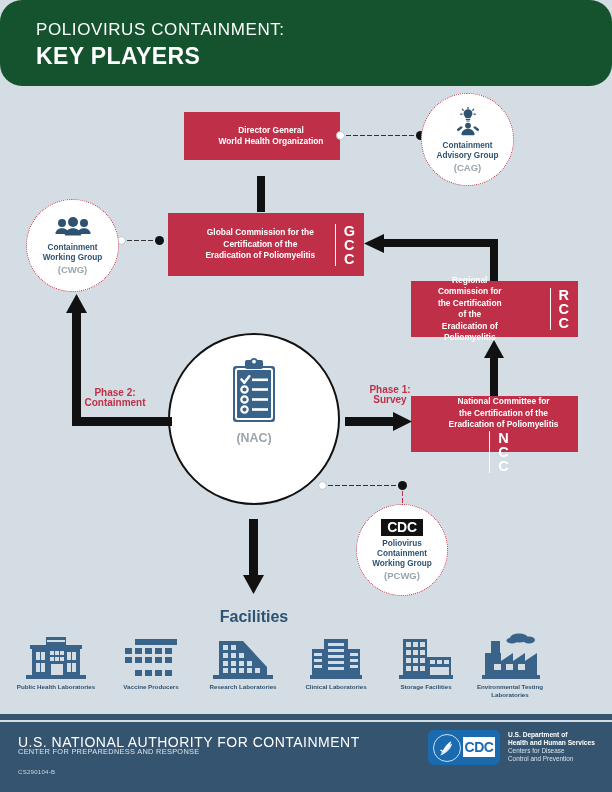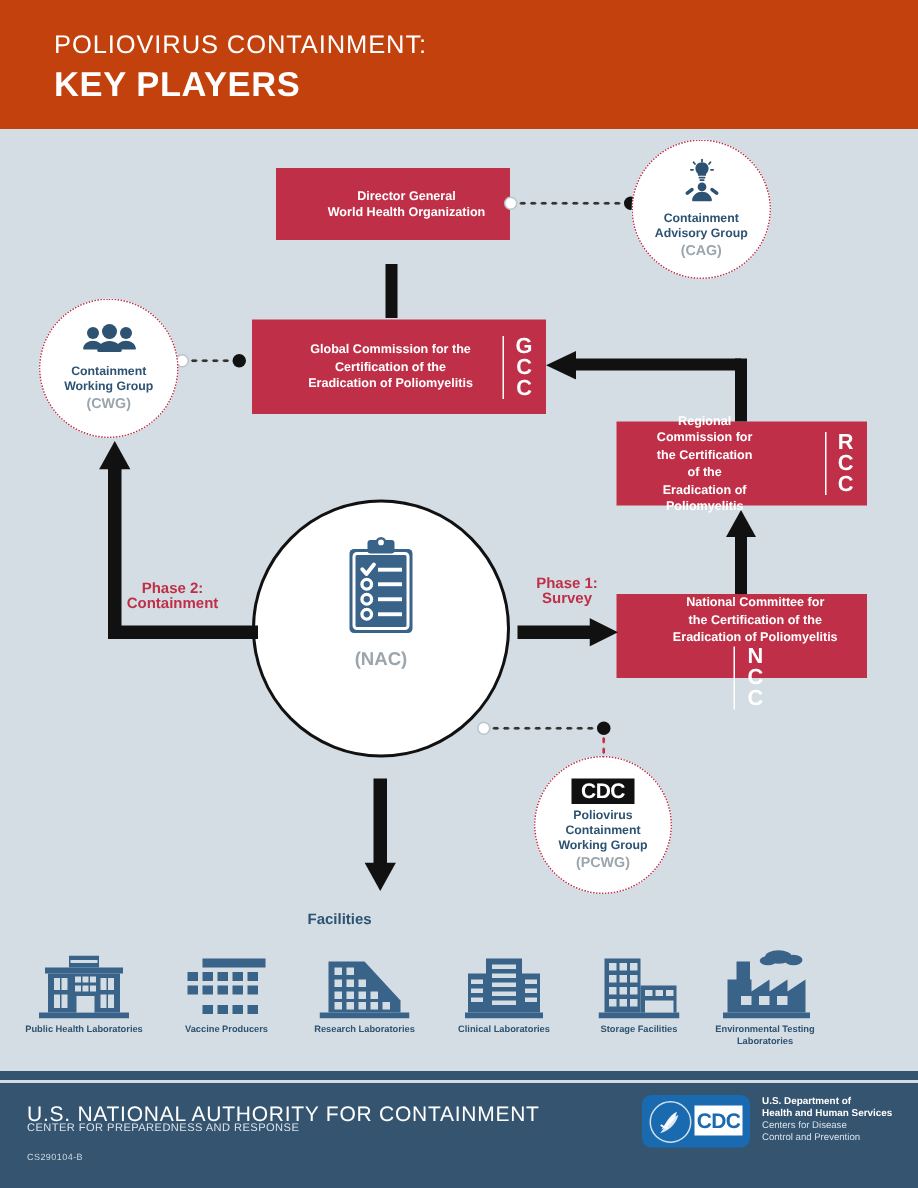--- a/index.html
+++ b/index.html
@@ -7,21 +7,22 @@
     width:612px;height:792px;
     background:#d4dde3;
     font-family:"Liberation Sans", sans-serif;
     position:relative;overflow:hidden;
   }
   .page{position:absolute;inset:0;}
 
   
   .header{
     position:absolute;left:0;top:0;width:612px;height:86px;
-    background:#c2410c;
+    background:#14532d;
+    border-radius:22px;
   }
   .header .line1{
     position:absolute;left:36px;top:20px;
     color:#ffffff;font-size:17px;font-weight:normal;
     letter-spacing:.6px;
   }
   .header .line2{
     position:absolute;left:36px;top:43px;
     color:#ffffff;font-size:23px;font-weight:bold;
     letter-spacing:.4px;
@@ -95,21 +96,22 @@
   }
   .dotline.red{
     background-image:radial-gradient(#bf3048 42%, transparent 44%);
   }
   .knob{position:absolute;width:9px;height:9px;border-radius:50%;background:#111;}
   .ring{position:absolute;width:9px;height:9px;border-radius:50%;
         background:#fff;border:1.6px solid #b9c5cd;box-sizing:border-box;}
 
   
   .fac-title{
-    position:absolute;color:#2d5272;font-weight:bold;font-size:10px;
+    position:absolute;color:#2d5272;font-weight:bold;font-size:16px;
+    text-align:center;
   }
   .fac{
     position:absolute;width:96px;display:flex;flex-direction:column;
     align-items:center;
   }
   .fac .flabel{
     color:#2d5272;font-weight:bold;font-size:6.2px;line-height:7.5px;
     text-align:center;margin-top:4px;
   }
   .fac svg{display:block;}
@@ -251,21 +253,21 @@
       <span>C</span>
       <span>C</span>
     </div>
   </div>
 
   <div class="bar" style="left:490px;top:356px;width:8px;height:40px;"></div>
   <svg class="bar" style="left:484px;top:340px;width:20px;height:18px;background:none;" viewBox="0 0 20 18">
     <polygon points="10,0 20,18 0,18" fill="#111"></polygon>
   </svg>
 
-  <div class="phase" style="left:352px;top:385px;width:52px;">
+  <div class="phase" style="left:364px;top:385px;width:52px;">
     <div>Phase 1:</div>
     <div>Survey</div>
   </div>
   <div class="bar" style="left:345px;top:417px;width:50px;height:9px;"></div>
   <svg class="bar" style="left:393px;top:412px;width:19px;height:19px;background:none;" viewBox="0 0 19 19">
     <polygon points="19,9.5 0,0 0,19" fill="#111"></polygon>
   </svg>
 
   <div class="nac" style="left:168px;top:333px;width:172px;height:172px;">
     <span style="margin-top:23px;">

